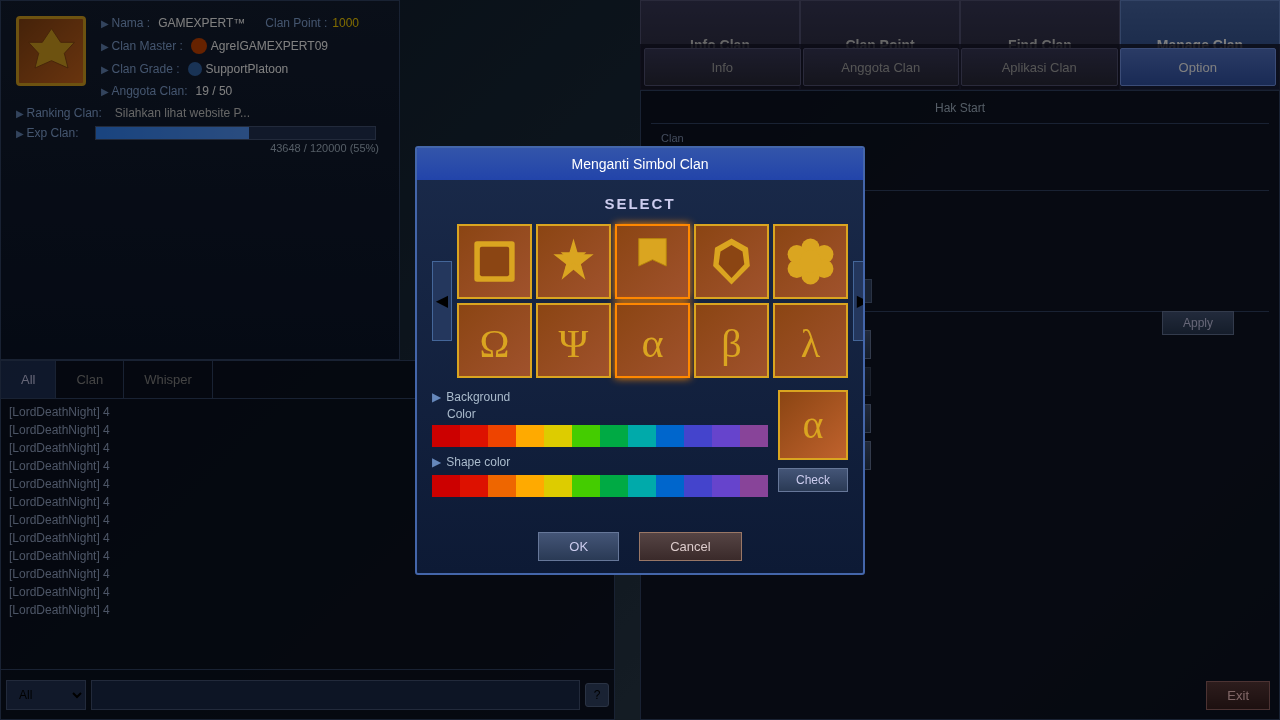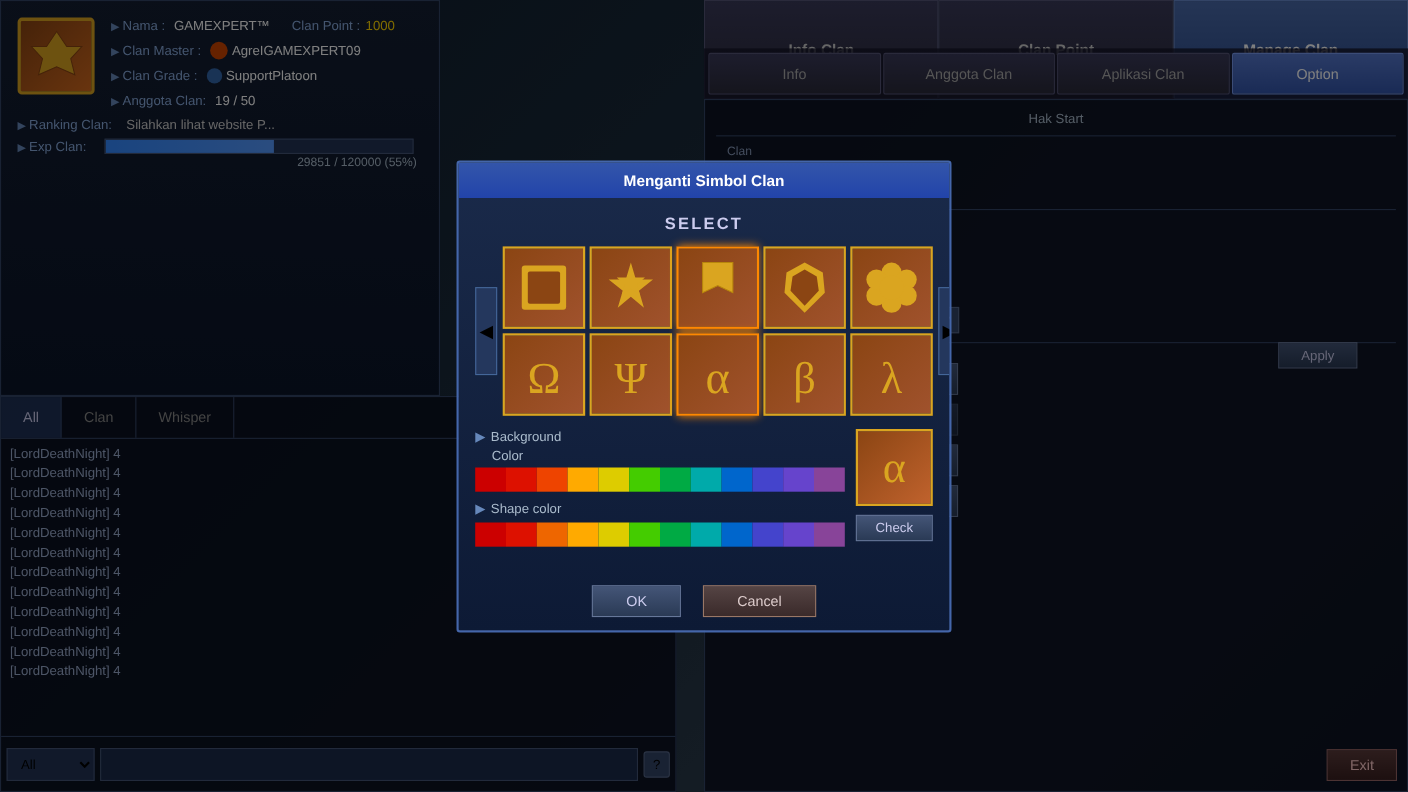--- a/index.html
+++ b/index.html
@@ -385,21 +385,21 @@
       border: 2px solid #4466aa;
       border-radius: 3px;
       overflow: hidden;
     }
 
     .modal-header {
       background: linear-gradient(180deg, #3355aa 0%, #2244aa 100%);
       padding: 8px 15px;
       color: white;
       font-size: 14px;
-      font-weight: bold;
+      font-weight: normal;
       text-align: center;
     }
 
     .modal-body {
       padding: 15px;
     }
 
     .modal-select-label {
       text-align: center;
       color: #cce;
@@ -555,20 +555,21 @@
     }
   </style>
 </head>
 <body>
 
 <div class="game-bg"></div>
 
 <div class="top-nav">
   <div class="nav-tab">Info Clan</div>
   <div class="nav-tab">Clan Point</div>
+  <div class="nav-tab">Find Clan</div>
   <div class="nav-tab active">Manage Clan</div>
 </div>
 
 <div class="sub-nav">
   <div class="sub-tab">Info</div>
   <div class="sub-tab">Anggota Clan</div>
   <div class="sub-tab">Aplikasi Clan</div>
   <div class="sub-tab active">Option</div>
 </div>
 
@@ -607,21 +608,21 @@
     <span style="color:#ccc;font-size:12px;margin-left:5px;">Silahkan lihat website P...</span>
   </div>
 
   <div class="full-row" style="margin-top:6px;">
     <span class="info-label" style="font-size:12px;color:#88aadd;">Exp Clan:</span>
     <div class="exp-bar-container">
       <div class="exp-bar-fill"></div>
     </div>
   </div>
   <div style="text-align:right;padding-right:10px;font-size:11px;color:#aabbcc;margin-top:2px;">
-    <span>29851 / 120000 (55%)</span>
+    <span>43648 / 120000 (55%)</span>
   </div>
 </div>
 
 <div class="chat-panel">
   <div class="chat-tabs">
     <div class="chat-tab active">All</div>
     <div class="chat-tab">Clan</div>
     <div class="chat-tab">Whisper</div>
   </div>
   <div class="chat-messages">

